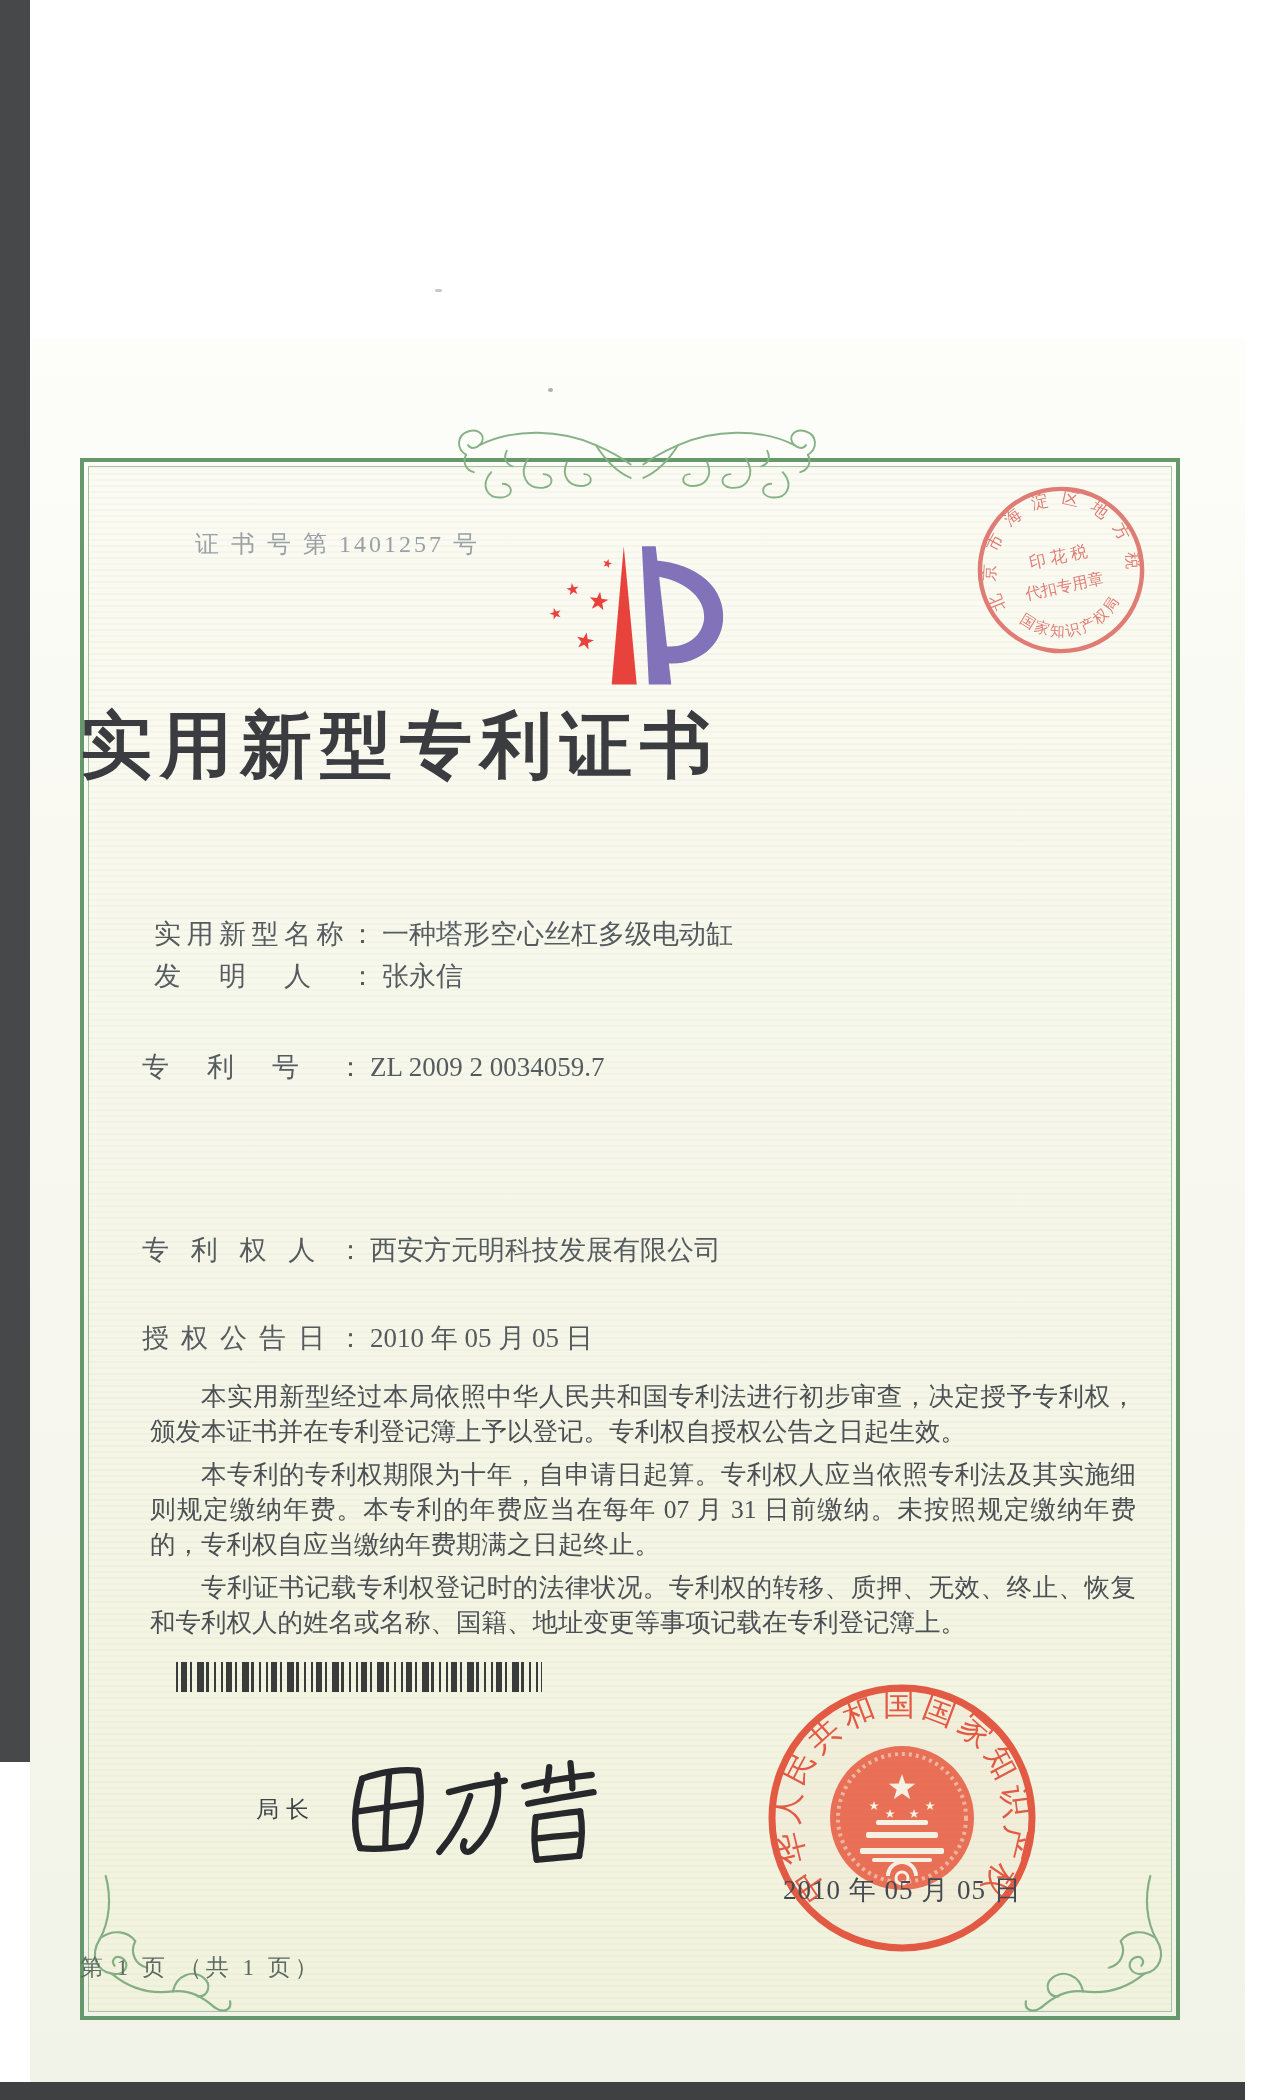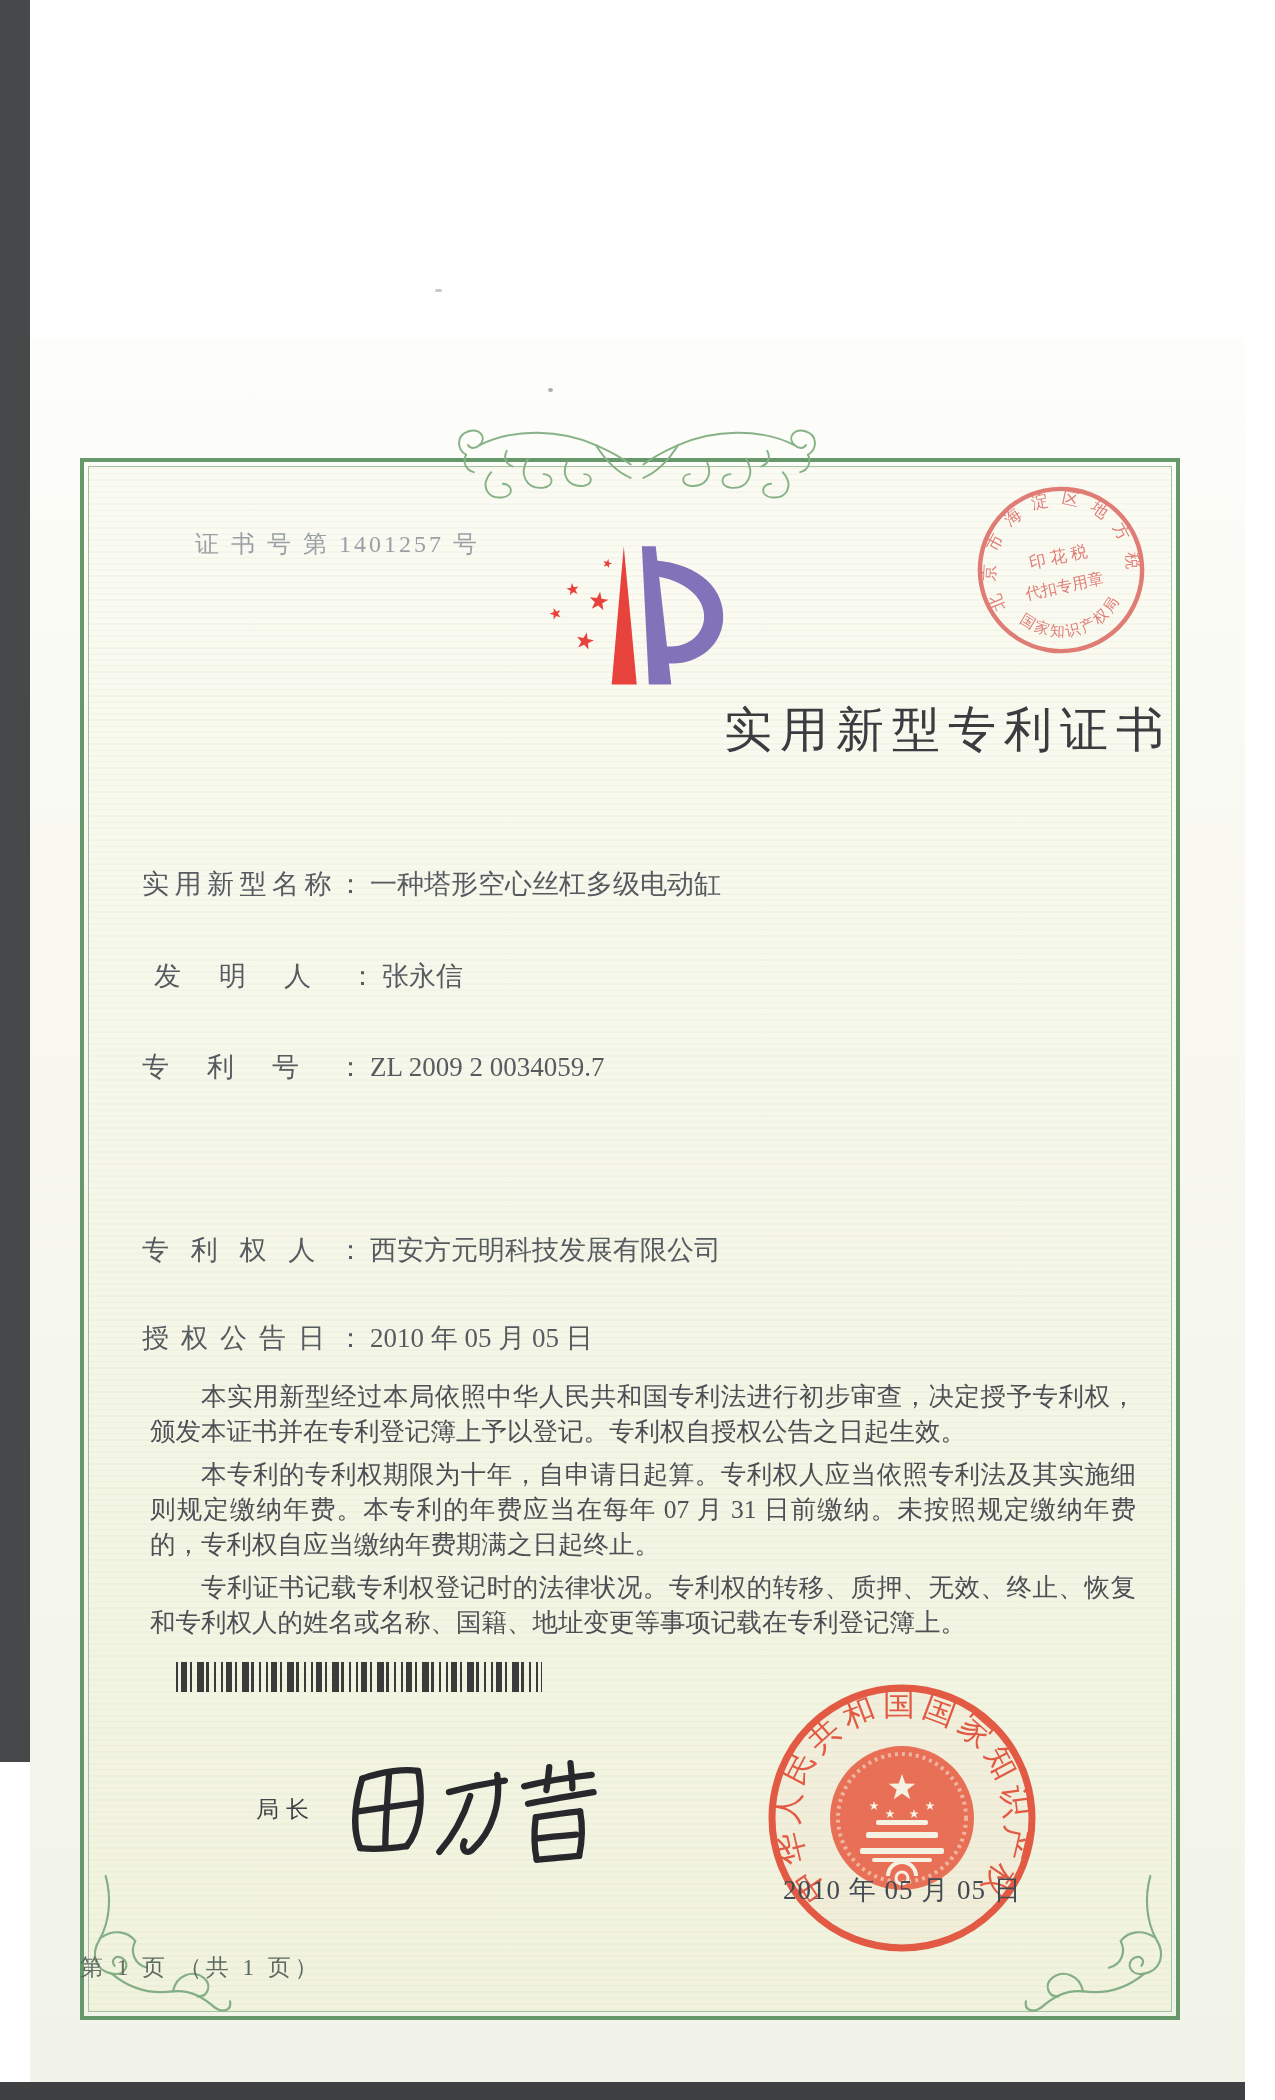--- a/index.html
+++ b/index.html
@@ -14,26 +14,26 @@
   .speck-dash{left:435px;top:289px;width:7px;height:3px;background:#c9c9c9;border-radius:2px;}
   .speck-dot{left:548px;top:388px;width:5px;height:4px;background:#8b8b8b;border-radius:50%;opacity:.7;}
   
   .frame{left:80px;top:458px;width:1092px;height:1554px;border:4px solid #67986b;}
   .frame-inner{position:absolute;inset:4px;border:1px solid #a3c29e;
      background:
        repeating-linear-gradient(0deg, rgba(175,190,145,.07) 0 2px, rgba(0,0,0,0) 2px 6px),
        linear-gradient(#fbfbf3 0%,#f6f7ea 45%,#f1f3de 100%);}
   
   .cert-no{left:155px;top:528px;font-size:24px;letter-spacing:3px;color:#9aa0a6;margin-left:40px;}
-  .main-title{left:80px;top:698px;width:1092px;text-align:right;font-size:48px;font-weight:400;
+  .main-title{left:80px;top:698px;width:1092px;text-align:left;font-size:72px;font-weight:700;
               letter-spacing:8px;color:#3b3c40;}
   .field{left:142px;font-size:27px;color:#565b60;white-space:nowrap;}
   .field-label{display:inline-block;width:222px;text-align-last:justify;text-align:justify;}
   .field-value{margin-left:6px;}
-  .f0{top:866px;} .f1{top:958px;margin-left:12px;} .f2{top:1049px;} .f3{top:1142px;} .f4{top:1232px;} .f5{top:1320px;}
+  .f0{top:916px;margin-left:12px;} .f1{top:958px;margin-left:12px;} .f2{top:1049px;} .f3{top:1142px;} .f4{top:1232px;} .f5{top:1320px;}
   .body-text{left:142px;top:1372px;width:1002px;font-size:25.5px;line-height:1.37;color:#4c5055;
              text-align:justify;}
   .body-text p{margin:8px;text-indent:2em;}
   .barcode{left:176px;top:1662px;width:366px;height:30px;background:
      repeating-linear-gradient(90deg,
        #3a3c3b 0 2px, transparent 2px 5px,
        #3a3c3b 5px 11px, transparent 11px 14px,
        #3a3c3b 14px 16px, transparent 16px 21px,
        #3a3c3b 21px 28px, transparent 28px 30px,
        #3a3c3b 30px 33px, transparent 33px 38px,

